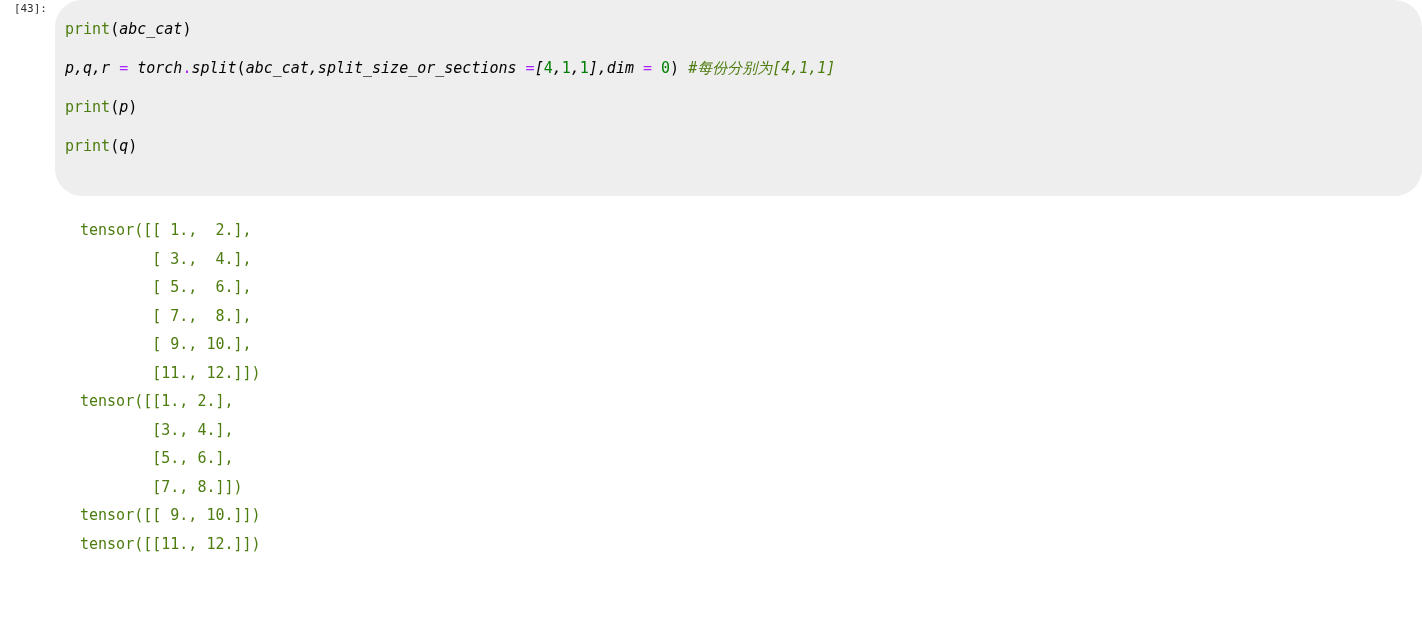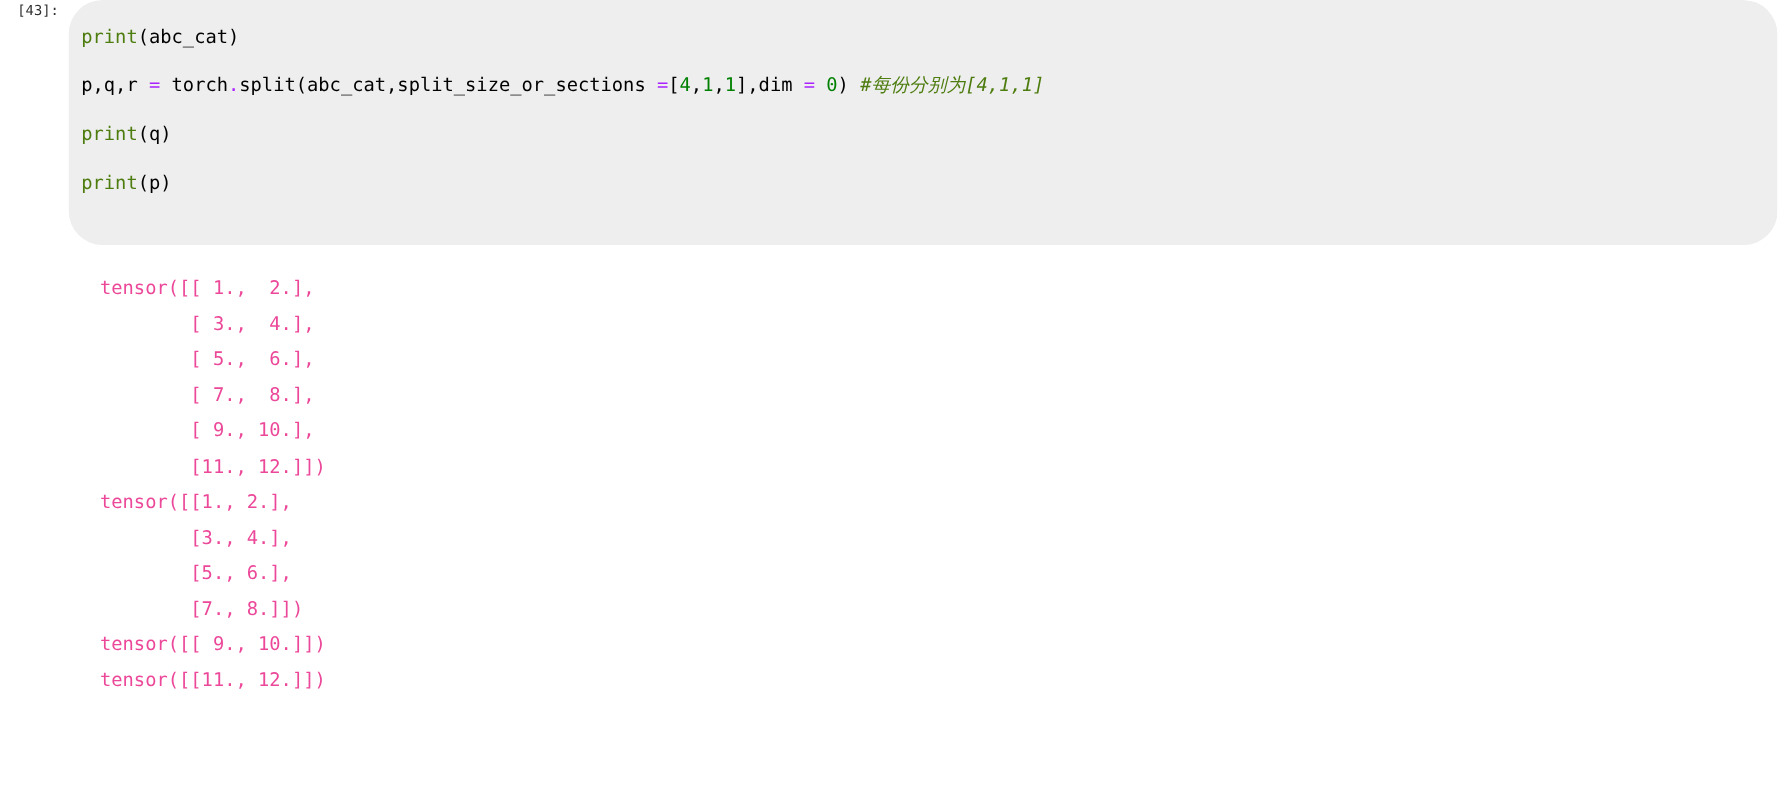--- a/index.html
+++ b/index.html
@@ -35,41 +35,41 @@
     .code-line {
       white-space: pre;
       font-family: "Menlo", "Consolas", "DejaVu Sans Mono", monospace;
     }
     .output-area {
       flex: 1;
       padding: 20px 10px 10px 25px;
       line-height: 1.9;
       white-space: pre;
       font-family: "Menlo", "Consolas", "DejaVu Sans Mono", monospace;
-      color: #ec4899;
+      color: #4d7c0f;
     }
     .tok-call { color: #4d7c0f; }
-    .tok-plain { color: #000000; }
+    .tok-plain { color: #000000; font-style: italic; }
     .tok-operator { color: #aa22ff; }
     .tok-number { color: #008000; }
     .tok-comment { color: #4d7c0f; font-style: italic; }
     .tok-paren { color: #000000; }
   </style>
 </head>
 <body>
 
 <div class="cell-container">
   <div class="prompt-area">
     <span>[43]:</span>
   </div>
   <div class="input-area">
     <div class="code-line"><span class="tok-call">print</span><span class="tok-paren">(</span><span class="tok-plain">abc_cat</span><span class="tok-paren">)</span></div>
     <div class="code-line"><span class="tok-plain">p,q,r </span><span class="tok-operator">=</span><span class="tok-plain"> torch</span><span class="tok-operator">.</span><span class="tok-plain">split</span><span class="tok-paren">(</span><span class="tok-plain">abc_cat,split_size_or_sections </span><span class="tok-operator">=</span><span class="tok-plain">[</span><span class="tok-number">4</span><span class="tok-plain">,</span><span class="tok-number">1</span><span class="tok-plain">,</span><span class="tok-number">1</span><span class="tok-plain">]</span><span class="tok-plain">,dim </span><span class="tok-operator">=</span><span class="tok-plain"> </span><span class="tok-number">0</span><span class="tok-paren">)</span><span class="tok-plain"> </span><span class="tok-comment">#每份分别为[4,1,1]</span></div>
+    <div class="code-line"><span class="tok-call">print</span><span class="tok-paren">(</span><span class="tok-plain">p</span><span class="tok-paren">)</span></div>
     <div class="code-line"><span class="tok-call">print</span><span class="tok-paren">(</span><span class="tok-plain">q</span><span class="tok-paren">)</span></div>
-    <div class="code-line"><span class="tok-call">print</span><span class="tok-paren">(</span><span class="tok-plain">p</span><span class="tok-paren">)</span></div>
   </div>
 </div>
 
 <div class="cell-container">
   <div class="prompt-area"></div>
   <div class="output-area">tensor([[ 1.,  2.],
         [ 3.,  4.],
         [ 5.,  6.],
         [ 7.,  8.],
         [ 9., 10.],

